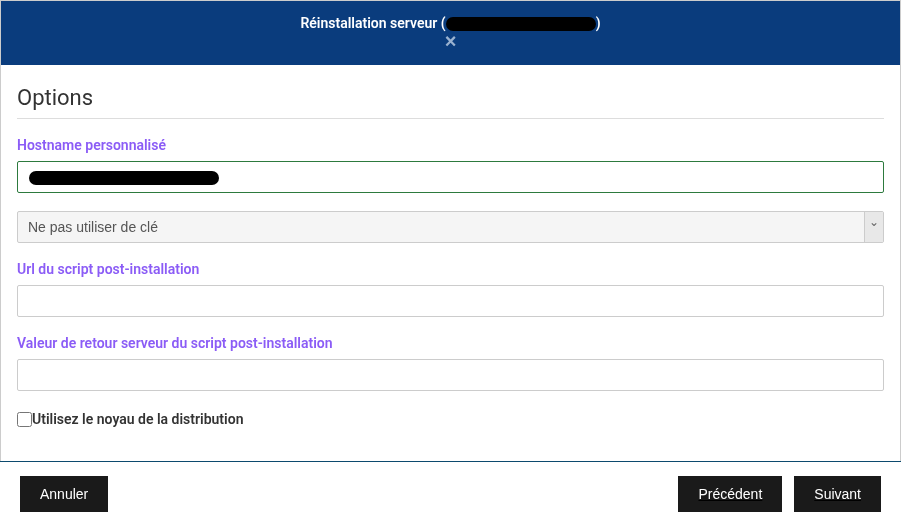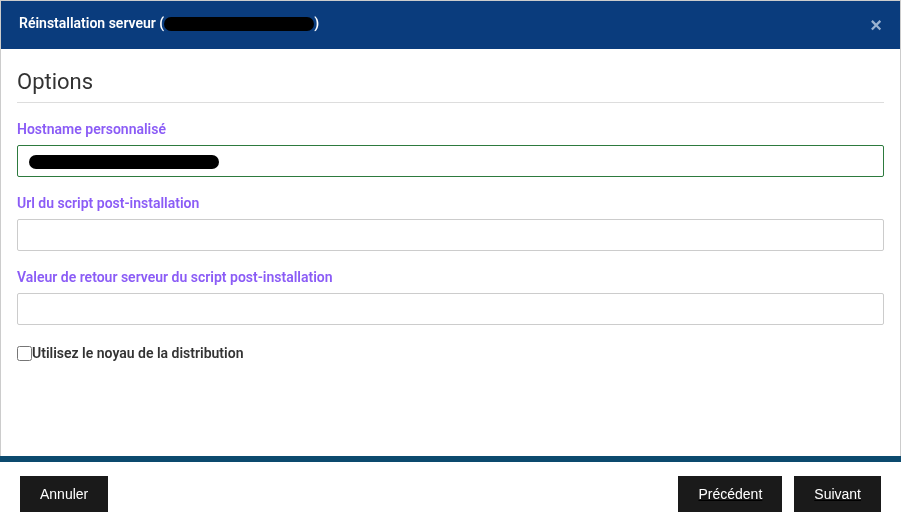--- a/index.html
+++ b/index.html
@@ -14,20 +14,22 @@
       height: 526px;
       overflow: hidden;
       border: 1px solid #ccc;
     }
     .modal-header {
       background: #0a3c7d;
       color: #fff;
       padding: 14px 18px;
       display: flex;
       justify-content: space-between;
+      align-items: center;
+      flex-direction: column;
     }
     .modal-title {
       font-weight: 600;
       font-size: 14px;
     }
     .close-btn {
       color: #9ab2d0;
       font-size: 20px;
       cursor: pointer;
       line-height: 1;
@@ -113,21 +115,21 @@
       width: 15px;
       height: 15px;
     }
     .checkbox-label {
       font-weight: 600;
       font-size: 14px;
       color: #333;
     }
     .modal-footer {
       padding: 14px 20px;
-      border-top: 6px solid #0c4a6e;
+      border-top: 1px solid #0c4a6e;
       display: flex;
       justify-content: space-between;
       align-items: center;
       position: absolute;
       bottom: 0;
       left: 0;
       right: 0;
       background: #fff;
     }
     .footer-right {
@@ -170,20 +172,25 @@
 
   <div class="form-group">
     <label class="form-label">Hostname personnalisé</label>
     <div style="position:relative">
       <input type="text" class="form-input highlighted" value="" style="">
       <span class="redacted" style="width:190px;position:absolute;left:12px;top:10px;height:14px"></span>
     </div>
   </div>
 
   <div class="form-group">
+    <div class="select-wrapper">
+      <select class="form-select">
+        <option>Ne pas utiliser de clé</option>
+      </select>
+    </div>
   </div>
 
   <div class="form-group">
     <label class="form-label">Url du script post-installation</label>
     <input type="text" class="form-input" value="" style="">
   </div>
 
   <div class="form-group">
     <label class="form-label">Valeur de retour serveur du script post-installation</label>
     <input type="text" class="form-input" value="" style="">

